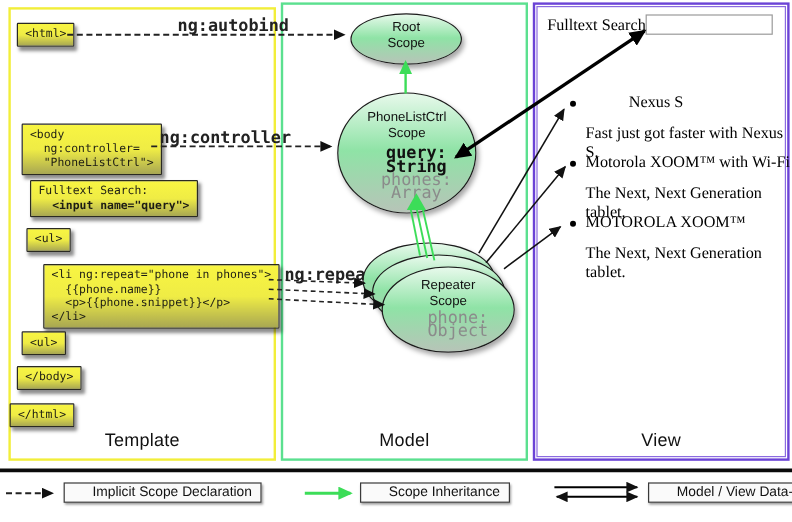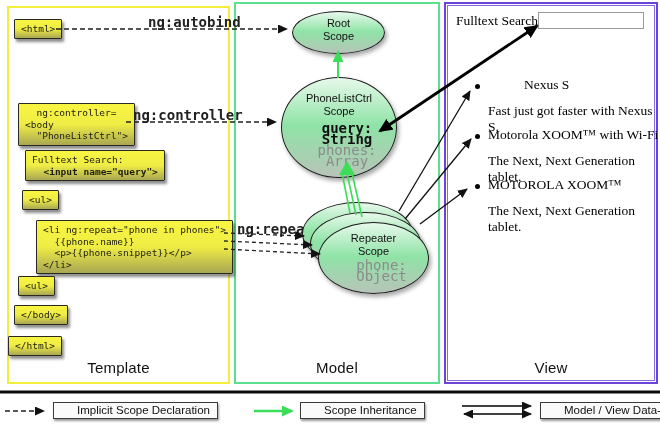--- a/index.html
+++ b/index.html
@@ -69,22 +69,22 @@
   <div class="panel panel-view">
     <div class="panel-view-inner"></div>
     <div class="panel-title">View</div>
   </div>
 
   <div class="code" style="left:14px;top:19px;">
     <div class="ln">&lt;html&gt;</div>
   </div>
 
   <div class="code" style="left:18px;top:103px;">
+    <div class="ln">&lt;body</div>
     <div class="ln">  ng:controller=</div>
-    <div class="ln">&lt;body</div>
     <div class="ln">  "PhoneListCtrl"&gt;</div>
   </div>
 
   <div class="code" style="left:25px;top:150px;">
     <div class="ln">Fulltext Search:</div>
     <div class="ln b">  &lt;input name="query"&gt;</div>
   </div>
 
   <div class="code" style="left:22px;top:190px;">
     <div class="ln">&lt;ul&gt;</div>

